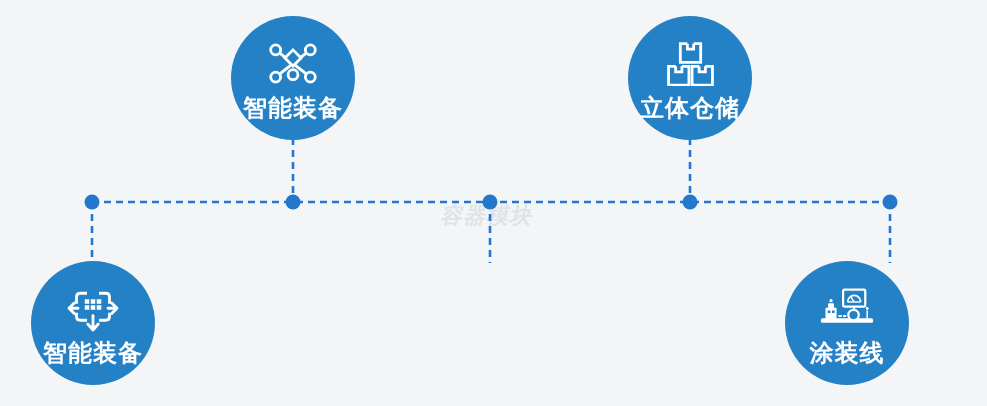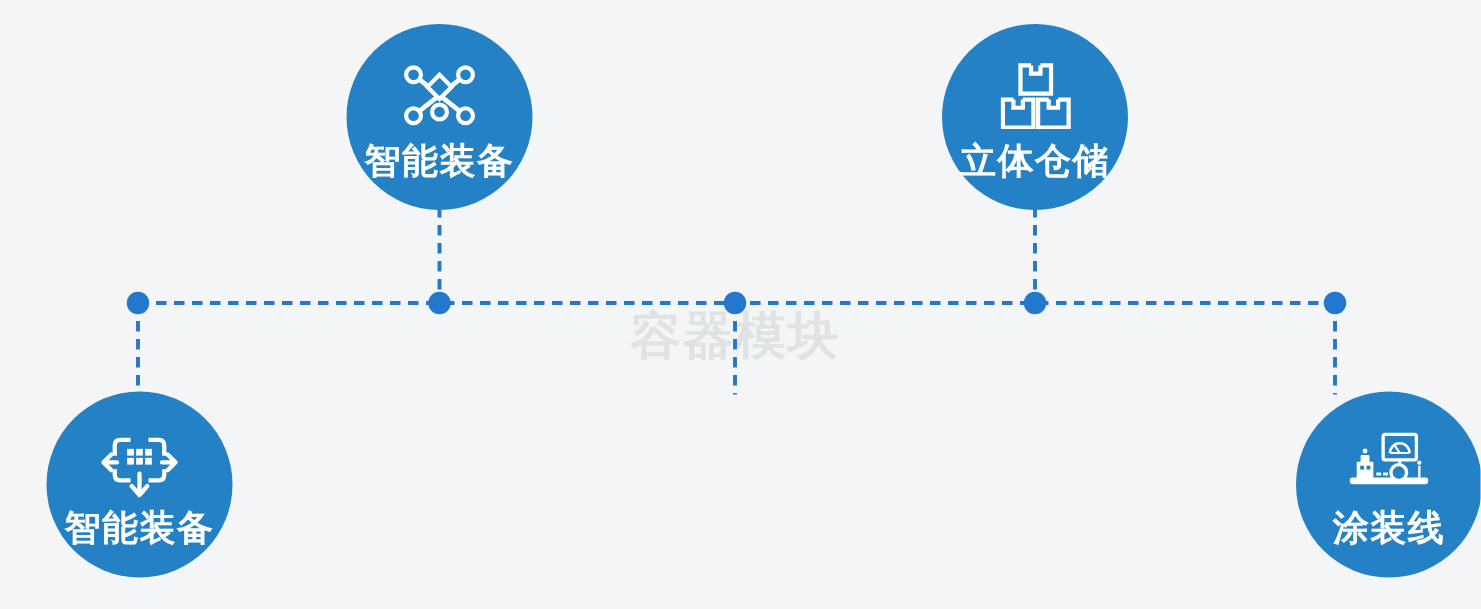--- a/index.html
+++ b/index.html
@@ -14,42 +14,43 @@
     width:987px;height:406px;
     background:var(--background);
     font-family:"Liberation Sans","DejaVu Sans",sans-serif;
     overflow:hidden;
   }
   .stage{position:relative;width:987px;height:406px;}
   .connectors{position:absolute;left:0;top:0;z-index:2;}
   .connectors line{stroke:var(--connector);stroke-width:2.6;stroke-dasharray:7 5;}
   .connectors circle{fill:var(--connector);}
   .watermark{
-    position:absolute;left:420px;top:201px;z-index:1;
-    font-size:34px;color:var(--watermark);letter-spacing:1px;font-weight:bold;
+    position:absolute;left:440px;top:201px;z-index:1;
+    font-size:22px;color:var(--watermark);letter-spacing:1px;font-weight:bold;
     user-select:none;
+    font-style:italic;
   }
   .node{
     position:absolute;width:124px;height:124px;border-radius:50%;
     background:var(--node-fill);z-index:3;
     display:flex;flex-direction:column;align-items:center;justify-content:center;
   }
   .node .icon-box{
     height:52px;display:flex;align-items:center;justify-content:center;
     margin-bottom:7px;
   }
   .node .label{
     color:var(--icon-and-label);font-size:24px;font-weight:bold;letter-spacing:1px;
     line-height:22px;white-space:nowrap;
   }
   .node-smart-equipment{left:231px;top:16px;}
   .node-stereo-warehouse{left:628px;top:16px;}
   .node-logistics-sorting{left:31px;top:261px;}
   .node-production-line{left:428px;top:261px;}
-  .node-coating-line{left:864px;top:261px;justify-content:center;}
+  .node-coating-line{left:785px;top:261px;justify-content:center;}
   .icon-stroke{stroke:var(--icon-and-label);fill:none;}
   .icon-fill{fill:var(--icon-and-label);}
   .icon-hole{fill:var(--node-fill);stroke:var(--icon-and-label);}
 </style>
 </head>
 <body>
 
 <div class="stage">
 
   <svg class="connectors" width="987" height="406" viewBox="0 0 987 406">

